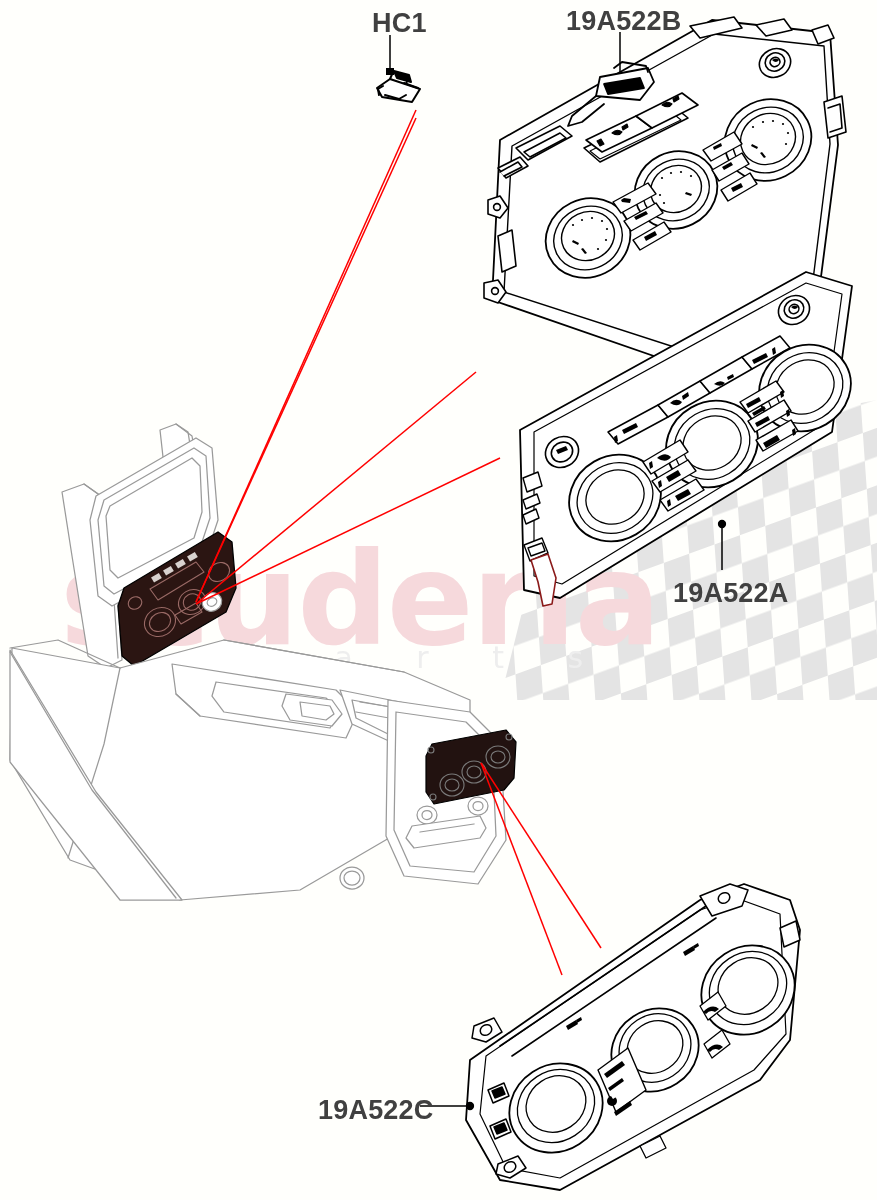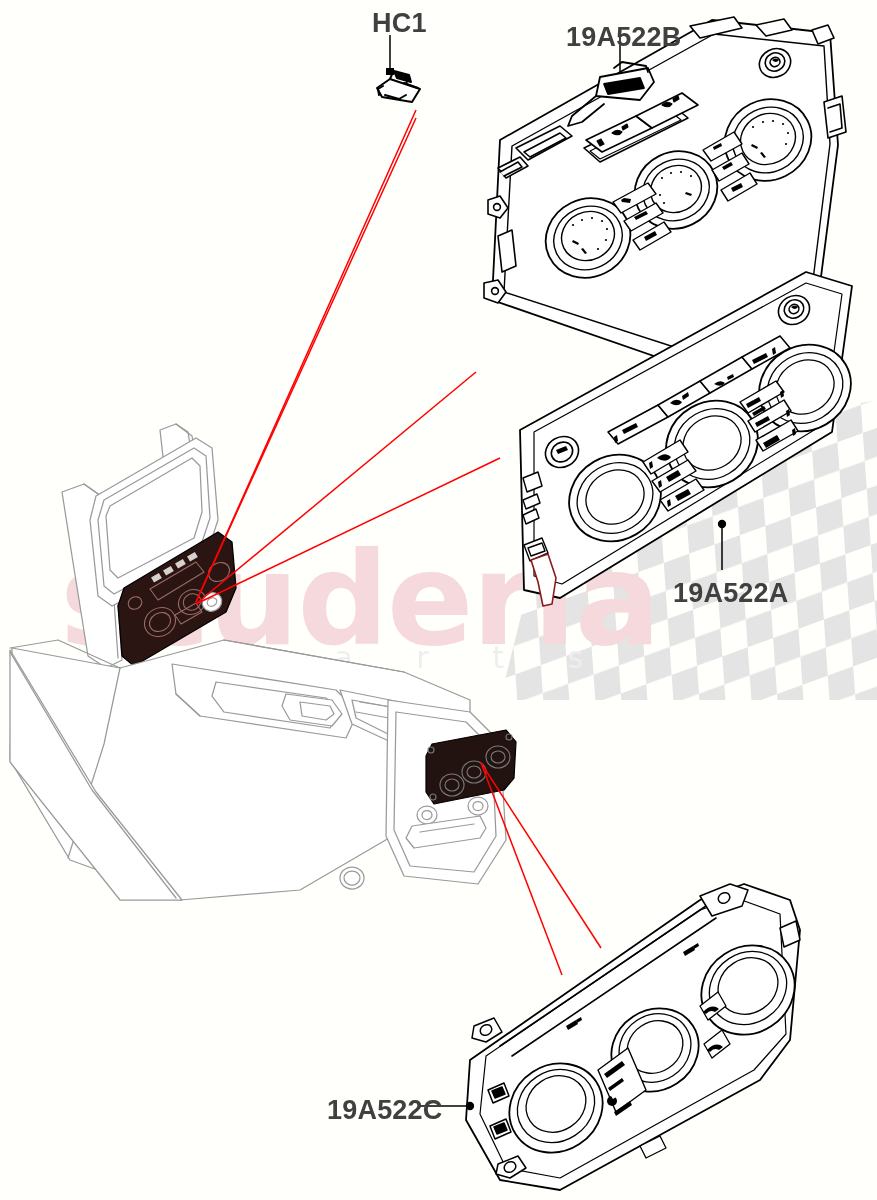--- a/index.html
+++ b/index.html
@@ -447,17 +447,17 @@
       <line x1="390" y1="35" x2="390" y2="70"></line>
       <line x1="620" y1="32" x2="620" y2="72"></line>
       <line x1="722" y1="570" x2="722" y2="526"></line>
       <circle cx="722" cy="524" r="3.4" fill="#000"></circle>
       <line x1="420" y1="1106" x2="470" y2="1106"></line>
       <circle cx="470" cy="1106" r="3.4" fill="#000"></circle>
     </g>
   </svg>
 
   <div class="lbl" style="left:372px;top:8px;">HC1</div>
-  <div class="lbl" style="left:566px;top:22px;">19A522B</div>
+  <div class="lbl" style="left:566px;top:6px;">19A522B</div>
   <div class="lbl" style="left:673px;top:578px;text-align:center;">19A522A</div>
-  <div class="lbl" style="left:318px;top:1095px;margin-left:9px;">19A522C</div>
+  <div class="lbl" style="left:318px;top:1095px;">19A522C</div>
 
 </div>
 
 </body></html>

